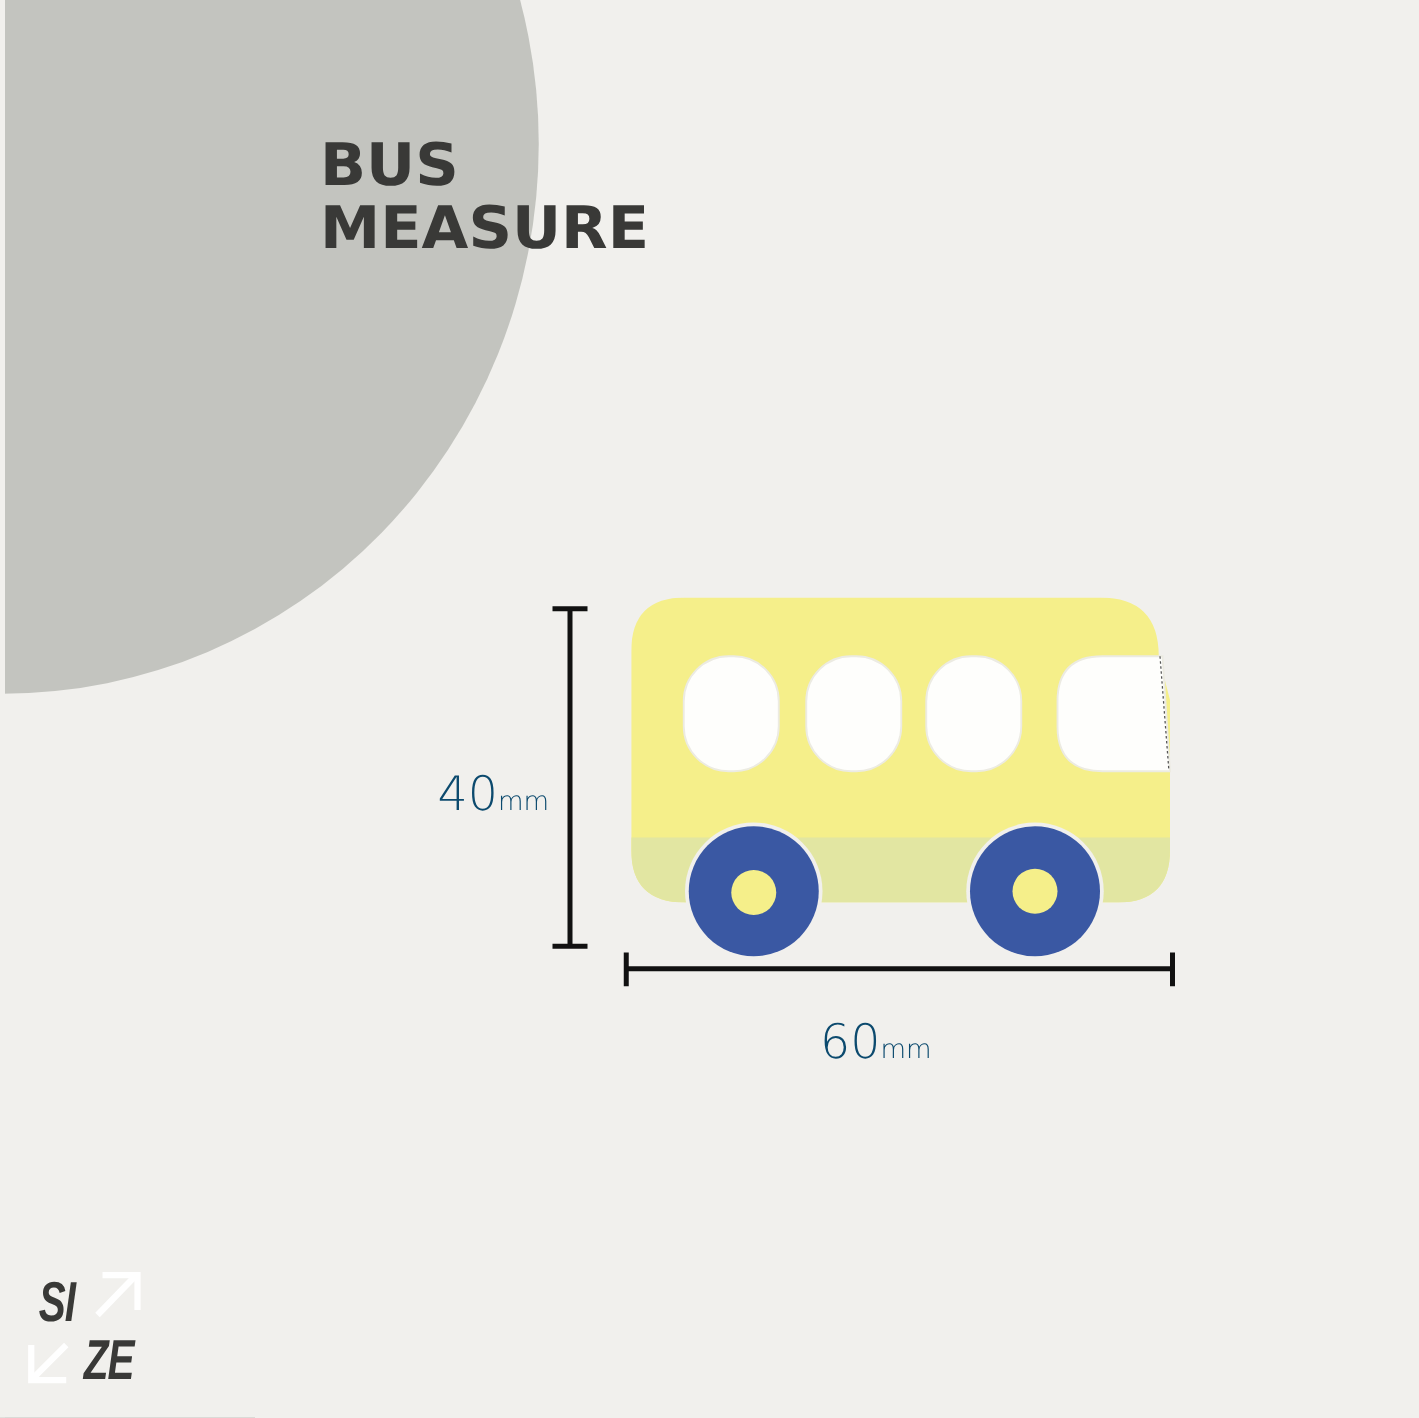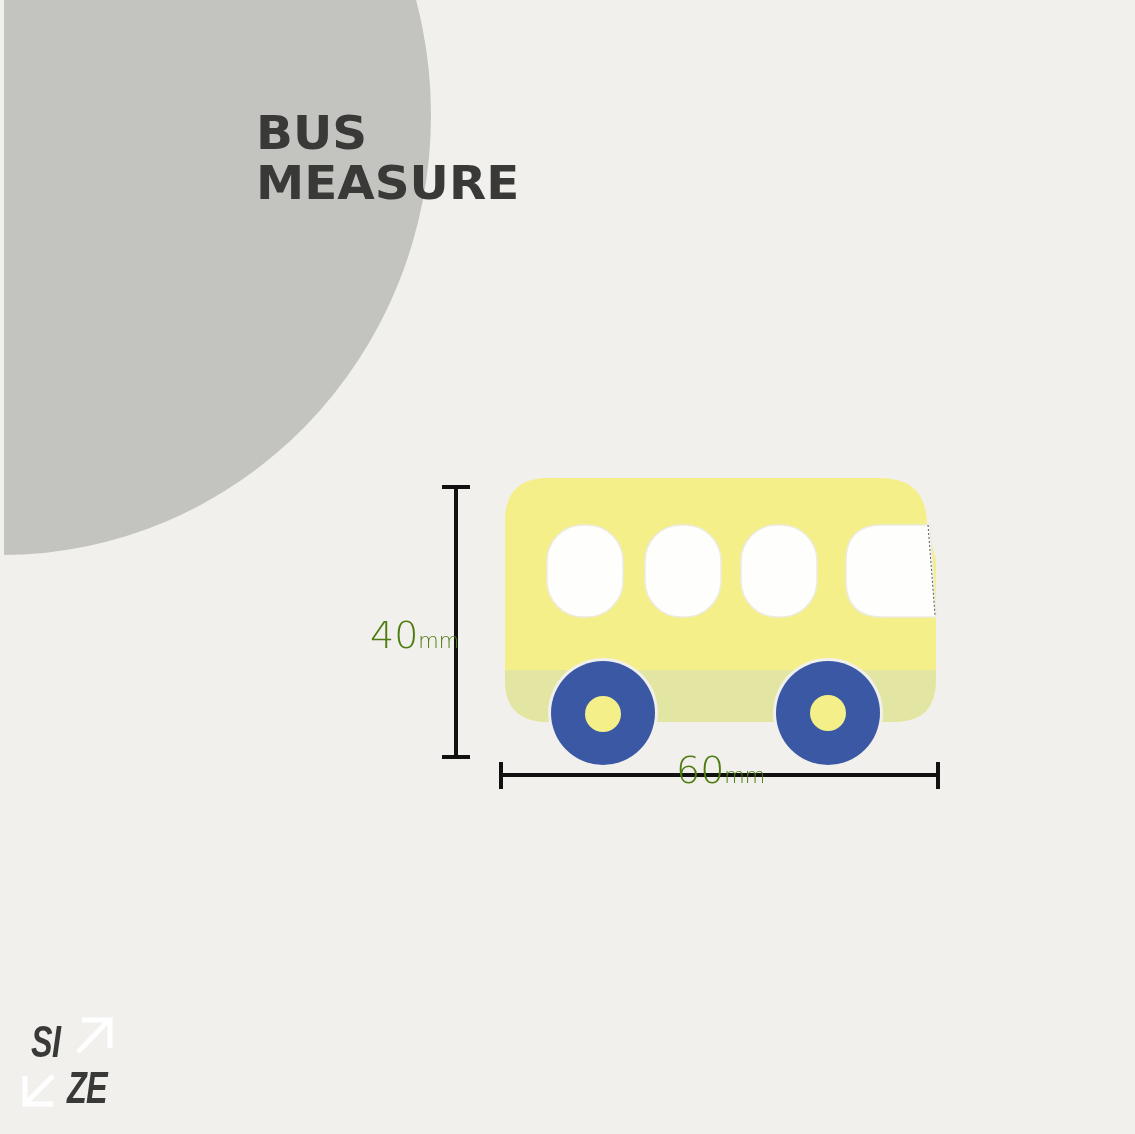--- a/index.html
+++ b/index.html
@@ -24,25 +24,24 @@
       color: #393937;
       font-family: "DejaVu Sans", sans-serif;
       font-weight: bold;
       font-size: 47px; line-height: 50px;
       letter-spacing: 0px;
       transform: scaleX(1.03);
       transform-origin: left top;
     }
     .title div { white-space: nowrap; }
     .dim-label {
-      position: absolute; color: #4d7c0f;
+      position: absolute; color: #0c4a6e;
       font-family: "DejaVu Sans", sans-serif;
       font-weight: 300;
       white-space: nowrap;
-      margin-left: 20px;
     }
     .dim-label .num { font-size: 38px; }
     .dim-label .unit { font-size: 21px; }
     .logo {
       position: absolute; left: 22px; top: 1016px;
       width: 92px; height: 92px; font-style: italic;
     }
     .logo .txt {
       position: absolute; color: #393937;
       font-family: "Liberation Sans", sans-serif;
@@ -105,21 +104,21 @@
       <circle cx="603" cy="713" r="52" fill="#3a58a3"></circle>
       <circle cx="603" cy="714" r="18" fill="#f5ef8a"></circle>
     </g>
   </g>
 </svg>
 
 <div class="dim-label" style="left:350px;top:613px;">
   <span class="num">40</span><span class="unit">mm</span>
 </div>
 
-<div class="dim-label" style="left:656px;top:748px;">
+<div class="dim-label" style="left:656px;top:811px;">
   <span class="num">60</span><span class="unit">mm</span>
 </div>
 
 <div class="logo">
   <div class="txt" style="left:9px;top:3px;">SI</div>
   <div class="txt" style="left:45px;top:49px;">ZE</div>
   <svg width="92" height="92" viewBox="0 0 92 92" style="position:absolute;left:0;top:0" stroke="#ffffff" stroke-width="5" fill="none">
     <line x1="56" y1="36" x2="86" y2="5"></line>
     <polyline points="60,4 88,4 88,32"></polyline>
     <line x1="3" y1="88" x2="31" y2="60"></line>

